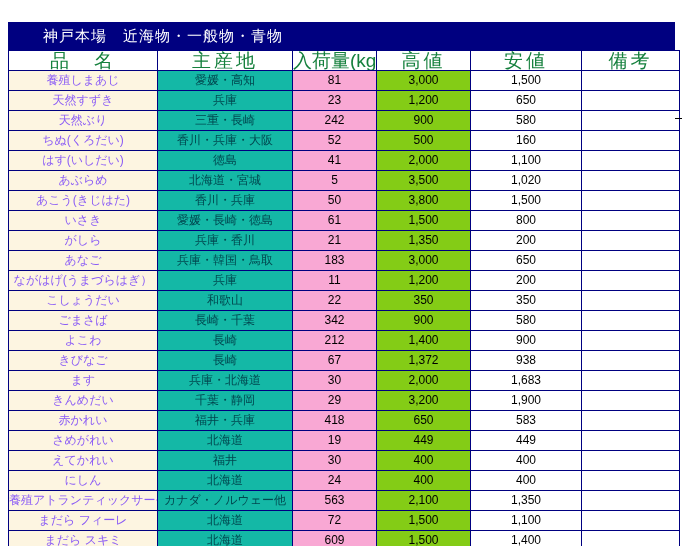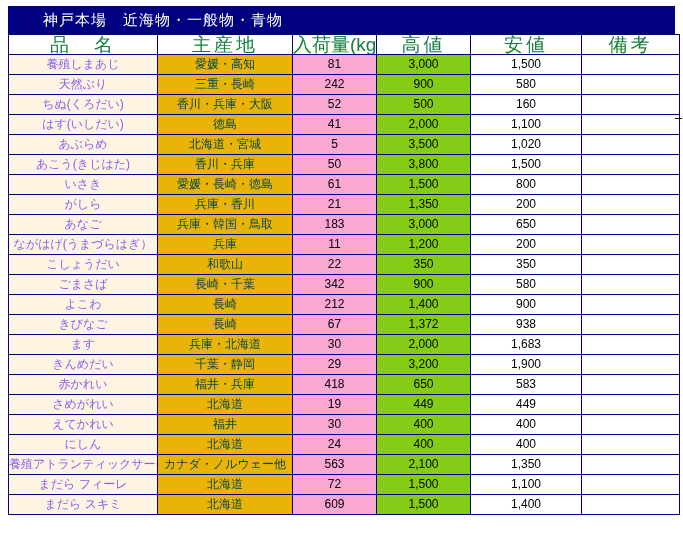--- a/index.html
+++ b/index.html
@@ -25,20 +25,21 @@
     background: #000080;
     color: #ffffff;
     font-size: 15px;
     line-height: 20px;
     padding: 3px 0 4px 34px;
     letter-spacing: 1px;
     white-space: nowrap;
     border: 1px solid #000080;
     box-sizing: border-box;
     height: 28px;
+    margin-top: 16px;
   }
   table.grid {
     border-collapse: collapse;
     table-layout: fixed;
     width: 665px;
     font-size: 12px;
   }
   table.grid th, table.grid td {
     border: 1px solid #000080;
     padding: 0;
@@ -53,21 +54,21 @@
     background: #ffffff;
     font-weight: normal;
     font-size: 19px;
     letter-spacing: 3px;
     color: #15803d;
   }
   thead th.hdr-unit {
     letter-spacing: 0px;
   }
   .c-name   { width: 148px; background: #fdf5e1; }
-  .c-origin { width: 134px; background: #eab308; }
+  .c-origin { width: 134px; background: #14b8a6; }
   .c-qty    { width: 83px;  background: #f9a8d4; text-align: center; }
   .c-high   { width: 93px;  background: #84cc16; }
   .c-low    { width: 110px; background: #ffffff; }
   .c-note   { width: 97px;  background: #ffffff; }
   tbody td.c-name { color: #8b5cf6; }
   tbody td.c-origin { color: #00474f; }
   tbody td.c-qty, tbody td.c-high, tbody td.c-low { color: #000000; }
   thead th.c-name, thead th.c-origin, thead th.c-qty,
   thead th.c-high, thead th.c-low, thead th.c-note {
     background: #ffffff;
@@ -102,20 +103,28 @@
     <tbody id="tbody">
         <tr>
           <td class="c-name">養殖しまあじ</td>
           <td class="c-origin">愛媛・高知</td>
           <td class="c-qty">81</td>
           <td class="c-high">3,000</td>
           <td class="c-low">1,500</td>
           <td class="c-note"></td>
         </tr>
         <tr>
+          <td class="c-name">天然すずき</td>
+          <td class="c-origin">兵庫</td>
+          <td class="c-qty">23</td>
+          <td class="c-high">1,200</td>
+          <td class="c-low">650</td>
+          <td class="c-note"></td>
+        </tr>
+        <tr>
           <td class="c-name">天然ぶり</td>
           <td class="c-origin">三重・長崎</td>
           <td class="c-qty">242</td>
           <td class="c-high">900</td>
           <td class="c-low">580</td>
           <td class="c-note"></td>
         </tr>
         <tr>
           <td class="c-name">ちぬ(くろだい)</td>
           <td class="c-origin">香川・兵庫・大阪</td>

